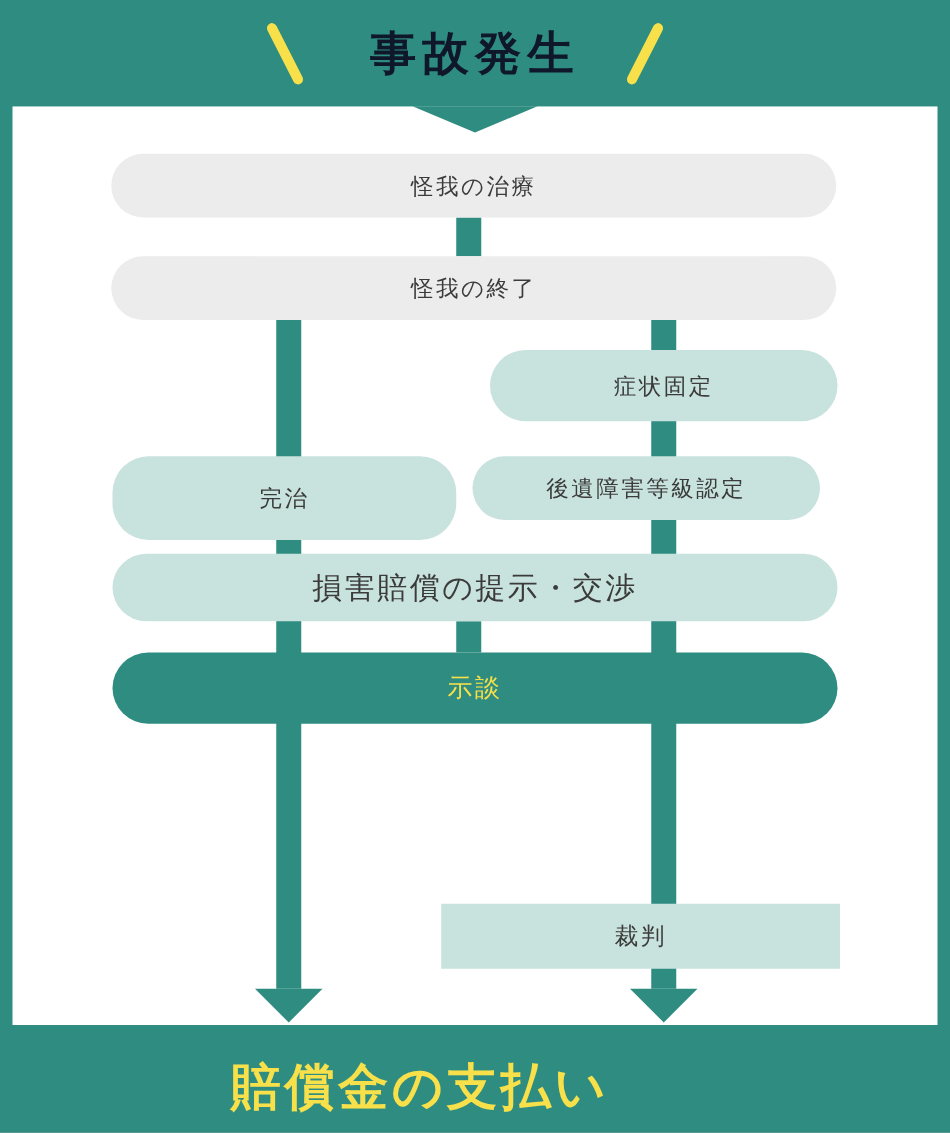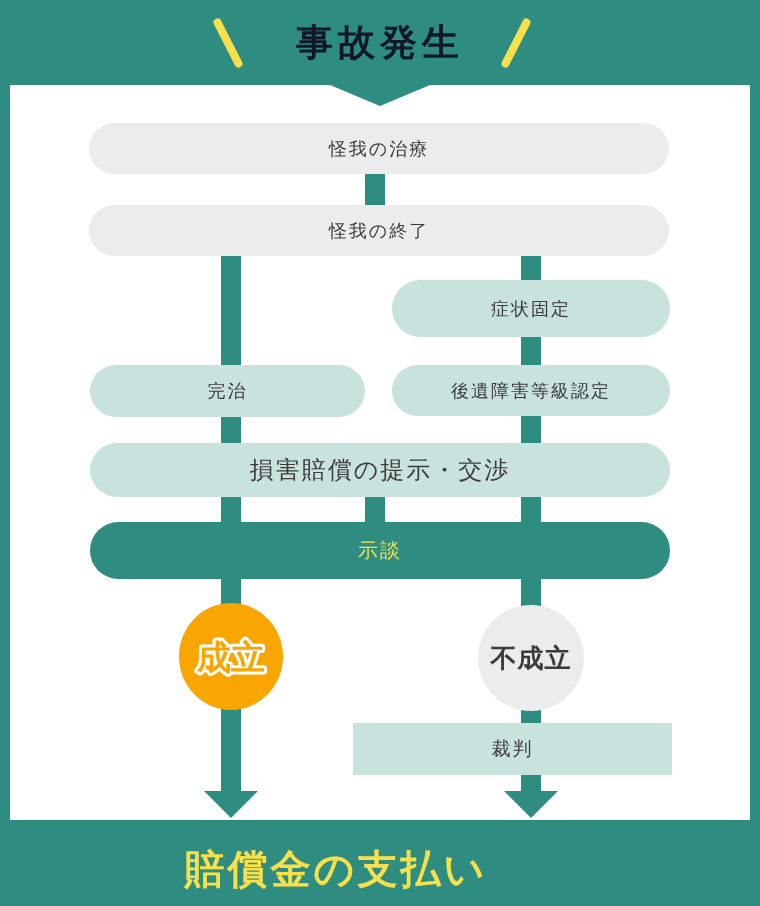--- a/index.html
+++ b/index.html
@@ -28,22 +28,22 @@
   
   .node {
     position:absolute; display:flex; align-items:center; justify-content:center;
     font-weight:normal; color:#3b3b3b; letter-spacing:2px; z-index:3;
   }
   .pill-gray  { background:#ececec; border-radius:27px; }
   .pill-teal  { background:#c8e3dd; border-radius:29px; }
   .node-treatment   { left:89px;  top:123px; width:580px; height:51px; font-size:18px; }
   .node-injury-end  { left:89px;  top:205px; width:580px; height:51px; font-size:18px; }
   .node-symptom     { left:392px; top:280px; width:278px; height:57px; font-size:18px; }
-  .node-recovery    { left:90px;  top:365px; width:275px; height:52px; font-size:18px; }
-  .node-grade       { left:392px; top:365px; width:278px; height:51px; font-size:18px; }
+  .node-recovery    { left:90px;  top:365px; width:275px; height:67px; font-size:18px; }
+  .node-grade       { left:378px; top:365px; width:278px; height:51px; font-size:18px; }
   .node-negotiation { left:90px;  top:443px; width:580px; height:54px; font-size:24px; }
   .node-settlement  {
     left:90px; top:522px; width:580px; height:57px; font-size:20px;
     background:#2f8c80; border-radius:29px; color:#f7e04a;
   }
   .connector { position:absolute; width:20px; background:#2f8c80; z-index:2; }
   .conn-1 { left:365px; top:174px; height:31px; }
   .conn-2 { left:365px; top:497px; height:25px; }
   .flow-line { position:absolute; width:20px; background:#2f8c80; z-index:2; }
   .line-left  { left:221px; top:256px; height:535px; }
@@ -92,26 +92,20 @@
   <div class="connector conn-2"></div>
 
   <div class="node pill-gray node-treatment">怪我の治療</div>
   <div class="node pill-gray node-injury-end">怪我の終了</div>
   <div class="node pill-teal node-symptom">症状固定</div>
   <div class="node pill-teal node-recovery">完治</div>
   <div class="node pill-teal node-grade">後遺障害等級認定</div>
   <div class="node pill-teal node-negotiation">損害賠償の提示・交渉</div>
   <div class="node node-settlement">示談</div>
 
-  <div class="circle circle-established">
-    <svg width="104" height="107" viewBox="0 0 104 107">
-      <text x="52" y="66" text-anchor="middle" font-size="34" font-weight="bold" fill="#f9a602" stroke="#ffffff" stroke-width="6" paint-order="stroke" stroke-linejoin="round" font-family="DejaVu Sans, Liberation Sans, sans-serif">成立</text>
-    </svg>
-  </div>
-  <div class="circle circle-not-established">不成立</div>
 
   <div class="node node-trial">裁判</div>
 
   <div class="arrowhead arrow-left"></div>
   <div class="arrowhead arrow-right"></div>
 
   <div class="banner-bottom">
     <div class="banner-bottom-title">賠償金の支払い</div>
   </div>
 

